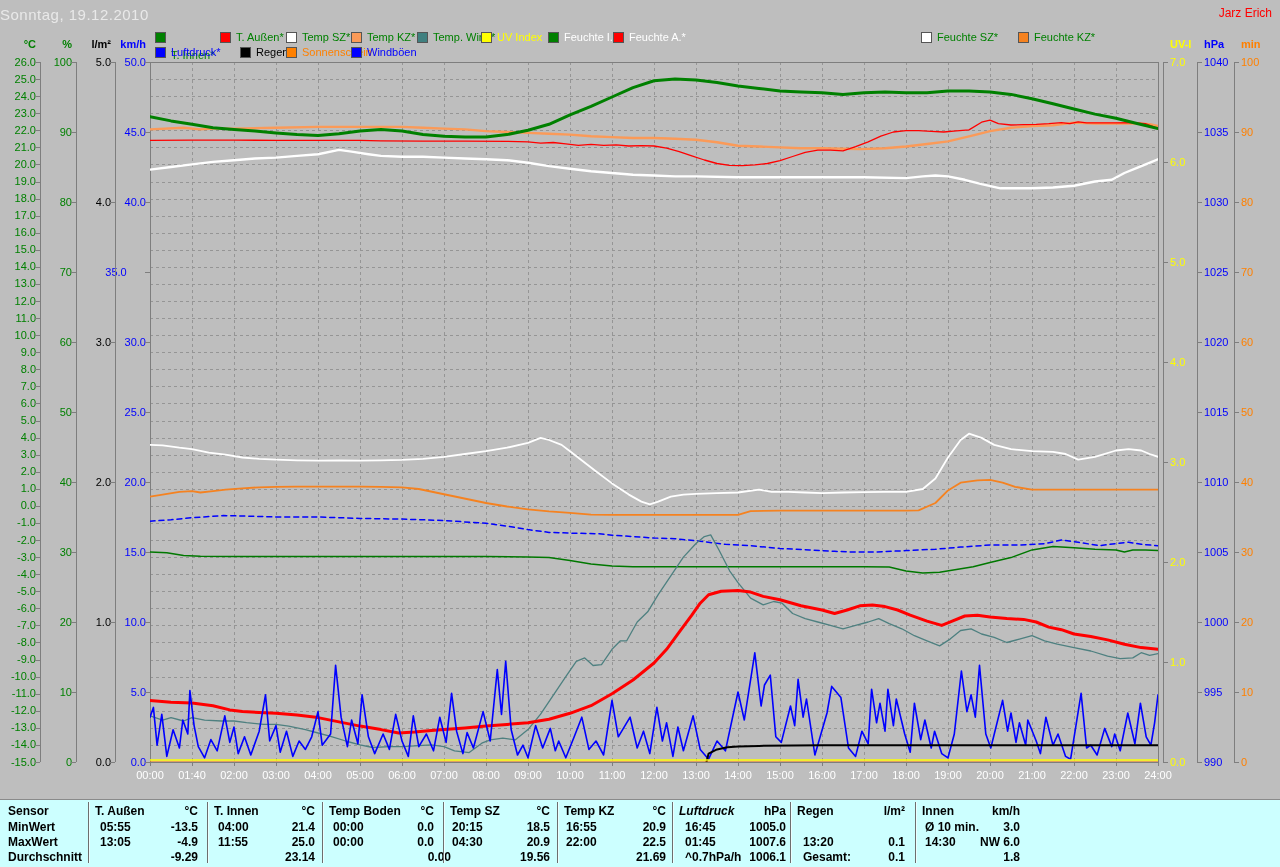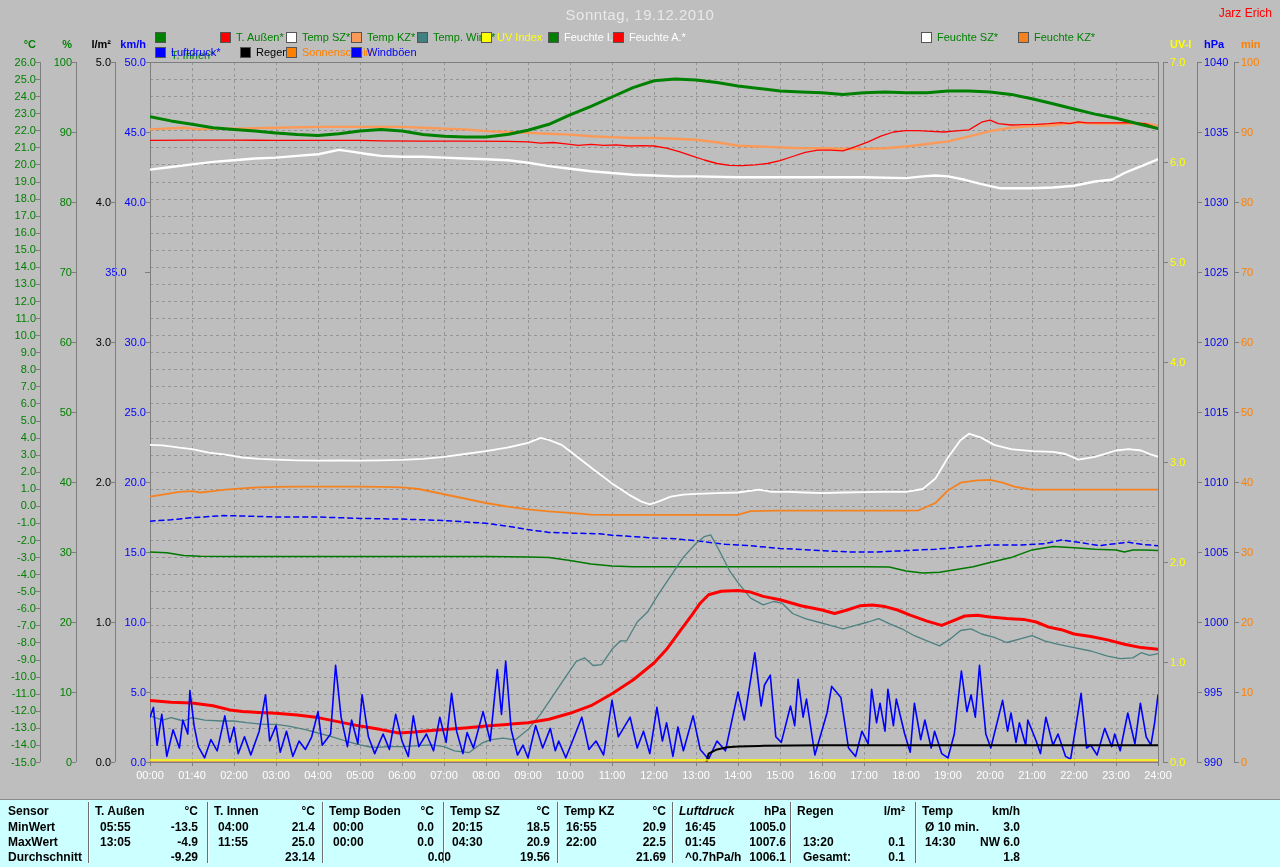--- a/index.html
+++ b/index.html
@@ -1,19 +1,19 @@
 <!DOCTYPE html>
 <html><head>
 <meta charset="utf-8">
 <style>
   html,body{margin:0;padding:0;background:#BEBEBE;}
   #root{position:relative;width:1280px;height:867px;background:#BEBEBE;overflow:hidden;
         font-family:"Liberation Sans","DejaVu Sans",sans-serif;}
   .abs{position:absolute;}
-  #page-title{left:0;top:6px;width:1280px;text-align:center;font-size:15px;letter-spacing:0.5px;}
+  #page-title{left:0;top:6px;width:1280px;font-size:15px;letter-spacing:0.5px;}
   #author{right:8px;top:6px;font-size:12px;}
   .legend-item{position:absolute;height:12px;display:flex;align-items:center;font-size:11px;white-space:nowrap;}
   .legend-swatch{width:11px;height:11px;margin-right:5px;border:1px solid #555;box-sizing:border-box;flex:0 0 auto;}
   .axis-head{position:absolute;font-size:11px;font-weight:bold;white-space:nowrap;}
   .axis-label{position:absolute;font-size:11px;white-space:nowrap;line-height:11px;}
   .xlabel{position:absolute;font-size:11px;color:#FFFFFF;white-space:nowrap;transform:translateX(-50%);}
   #chart-layer{left:0;top:0;}
   #stats-table{left:0;top:799px;width:1280px;height:68px;background:#CCFFFF;border-top:1px solid #8a8a8a;}
   .tcell{position:absolute;font-size:12px;font-weight:bold;color:#000;white-space:nowrap;line-height:14px;}
   .tcell.right{transform:translateX(-100%);}
@@ -505,21 +505,21 @@
       <div class="tcell" style="left: 685px; top: 50px;">^0.7hPa/h</div>
       <div class="tcell right" style="left: 786px; top: 50px;">1006.1</div>
       <div class="tsep" style="left: 790px;"></div>
       <div class="tcell" style="left: 797px; top: 4px;">Regen</div>
       <div class="tcell right" style="left: 905px; top: 4px;">l/m²</div>
       <div class="tcell" style="left: 803px; top: 35px;">13:20</div>
       <div class="tcell right" style="left: 905px; top: 35px;">0.1</div>
       <div class="tcell" style="left: 803px; top: 50px;">Gesamt:</div>
       <div class="tcell right" style="left: 905px; top: 50px;">0.1</div>
       <div class="tsep" style="left: 915px;"></div>
-      <div class="tcell" style="left: 922px; top: 4px;">Temp</div>
+      <div class="tcell" style="left: 922px; top: 4px;">Innen</div>
       <div class="tcell right" style="left: 1020px; top: 4px;">km/h</div>
       <div class="tcell" style="left: 925px; top: 20px;">Ø 10 min.</div>
       <div class="tcell right" style="left: 1020px; top: 20px;">3.0</div>
       <div class="tcell" style="left: 925px; top: 35px;">14:30</div>
       <div class="tcell right" style="left: 1020px; top: 35px;">NW 6.0</div>
       <div class="tcell right" style="left: 1020px; top: 50px;">1.8</div>
     </div>
 </div>
 
 </body></html>

